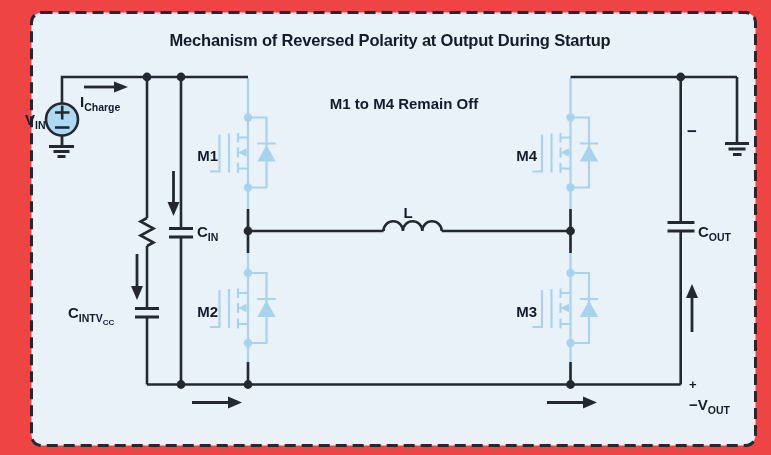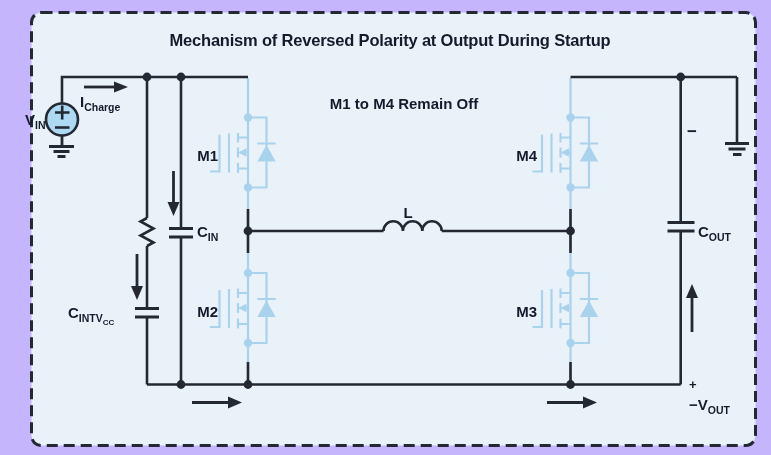--- a/index.html
+++ b/index.html
@@ -1,16 +1,16 @@
 <!DOCTYPE html>
 <html><head>
 <meta charset="utf-8">
 <style>
   html,body{margin:0;padding:0;background:#ffffff;}
-  .stage{position:relative;width:771px;height:455px;background:#c4b5fd;overflow:hidden;}
+  .stage{position:relative;width:771px;height:455px;background:#ef4444;overflow:hidden;}
   svg{display:block;}
   .panel{stroke:#232833;stroke-width:3;stroke-dasharray:11 6;}
   .w{stroke:#232833;stroke-width:2.6;fill:none;}
   .wp{stroke:#232833;stroke-width:3.2;fill:none;}
   .g{stroke:#232833;stroke-width:2.8;fill:none;}
   .al{stroke:#232833;stroke-width:2.8;fill:none;}
   .b{stroke:#a9d2ec;stroke-width:2.2;fill:none;}
   .bf{fill:#a9d2ec;stroke:none;}
   .df{fill:#232833;stroke:none;}
   .src{fill:#aed9f3;stroke:#232833;stroke-width:2.6;}

